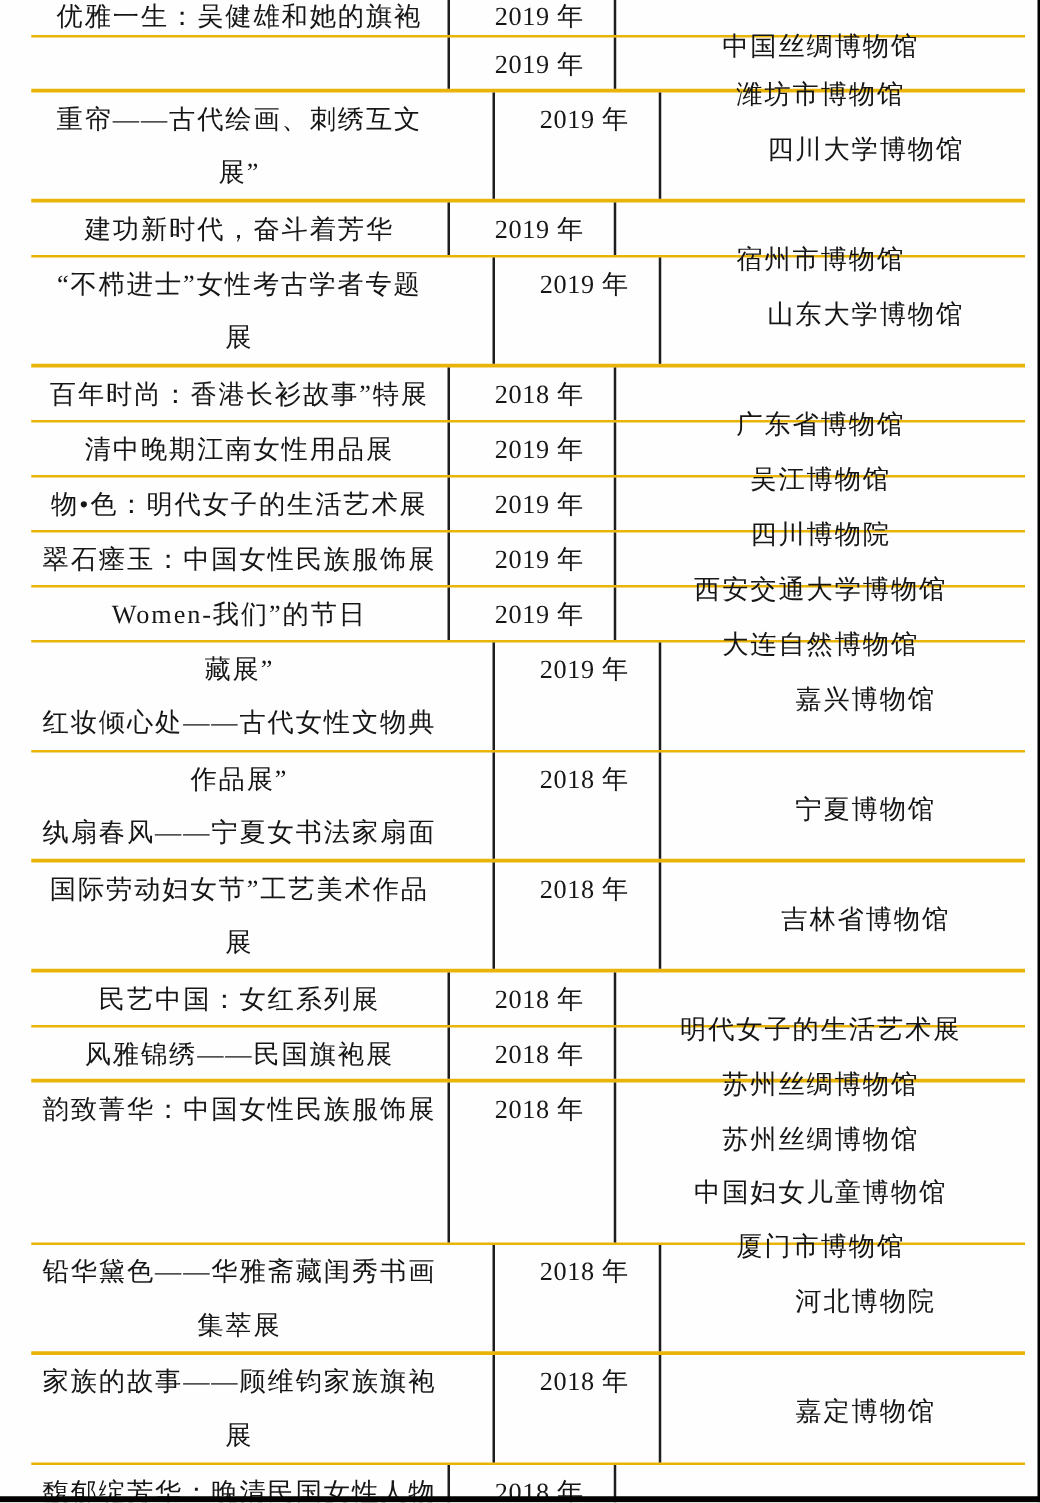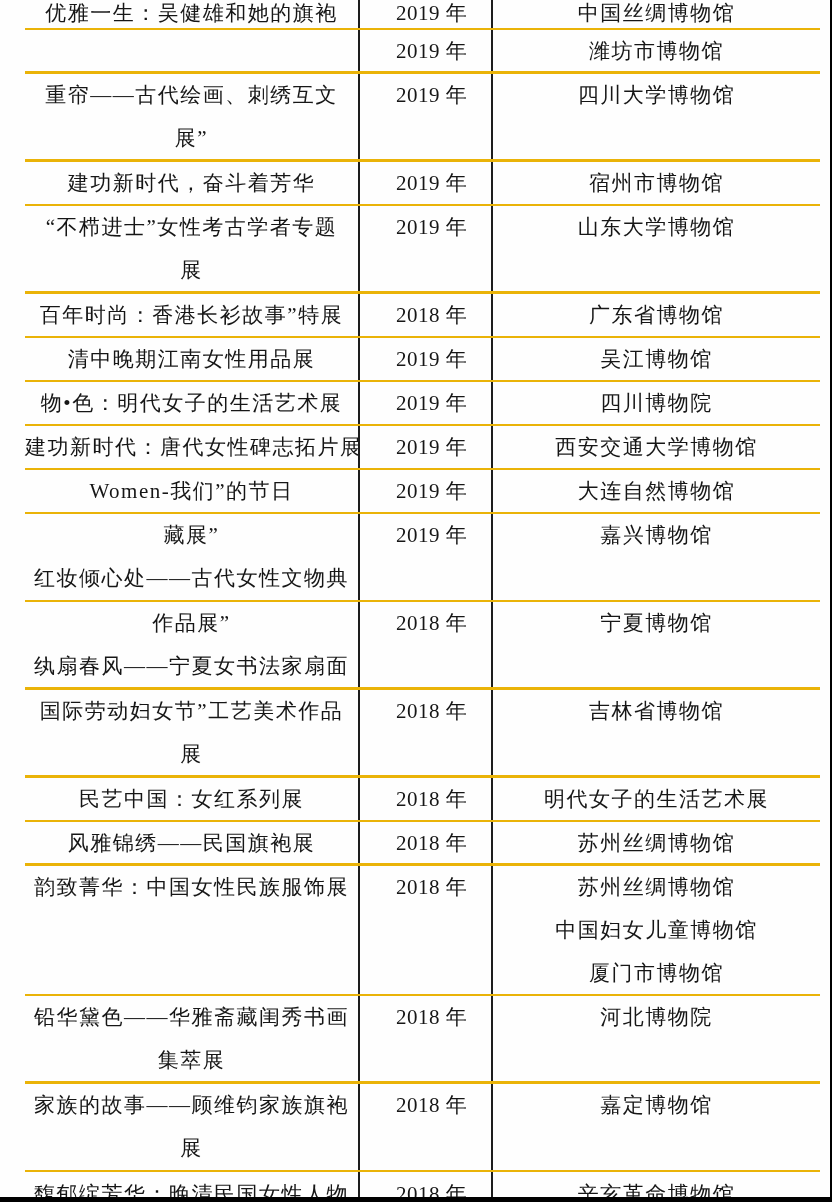--- a/index.html
+++ b/index.html
@@ -31,29 +31,29 @@
     white-space:nowrap;
     overflow:visible;
   }
   .cell-title{width:333px;}
   .cell-year{
     width:135px;
     border-left:2px solid #1d1d1d;
     border-right:2px solid #1d1d1d;
     padding-left:12px;
   }
-  .cell-museum{flex:1;}
+  .cell-museum{flex:1;margin-top:24px;}
   .line{
     font-size:21px;
     line-height:43px;
     letter-spacing:1.5px;
   }
   .cell-year .line{letter-spacing:0.5px;}
   .lines-1{height:44px;}
-  .lines-2{height:88px;}
+  .lines-2{height:88px;gap:36px;}
   .lines-3{height:130px;}
   .row-first{height:30px;}
   .row-first .line{line-height:27px;}
   .row-last{height:37px;border-bottom:none;}
   .row-last .line{line-height:45px;}
   .edge-right{
     position:absolute;top:0;right:0;
     width:2px;height:100%;
     background:#000;
   }
@@ -151,21 +151,21 @@
         </div>
     <div class="cell cell-year">
           <div class="line">2019 年</div>
         </div>
     <div class="cell cell-museum">
           <div class="line">四川博物院</div>
         </div>
   </div>
       <div class="row lines-1">
     <div class="cell cell-title">
-          <div class="line">建功新时代：唐代女性碑志拓片展</div>
+          <div class="line">翠石瘗玉：中国女性民族服饰展</div>
         </div>
     <div class="cell cell-year">
           <div class="line">2019 年</div>
         </div>
     <div class="cell cell-museum">
           <div class="line">西安交通大学博物馆</div>
         </div>
   </div>
       <div class="row lines-1">
     <div class="cell cell-title">

